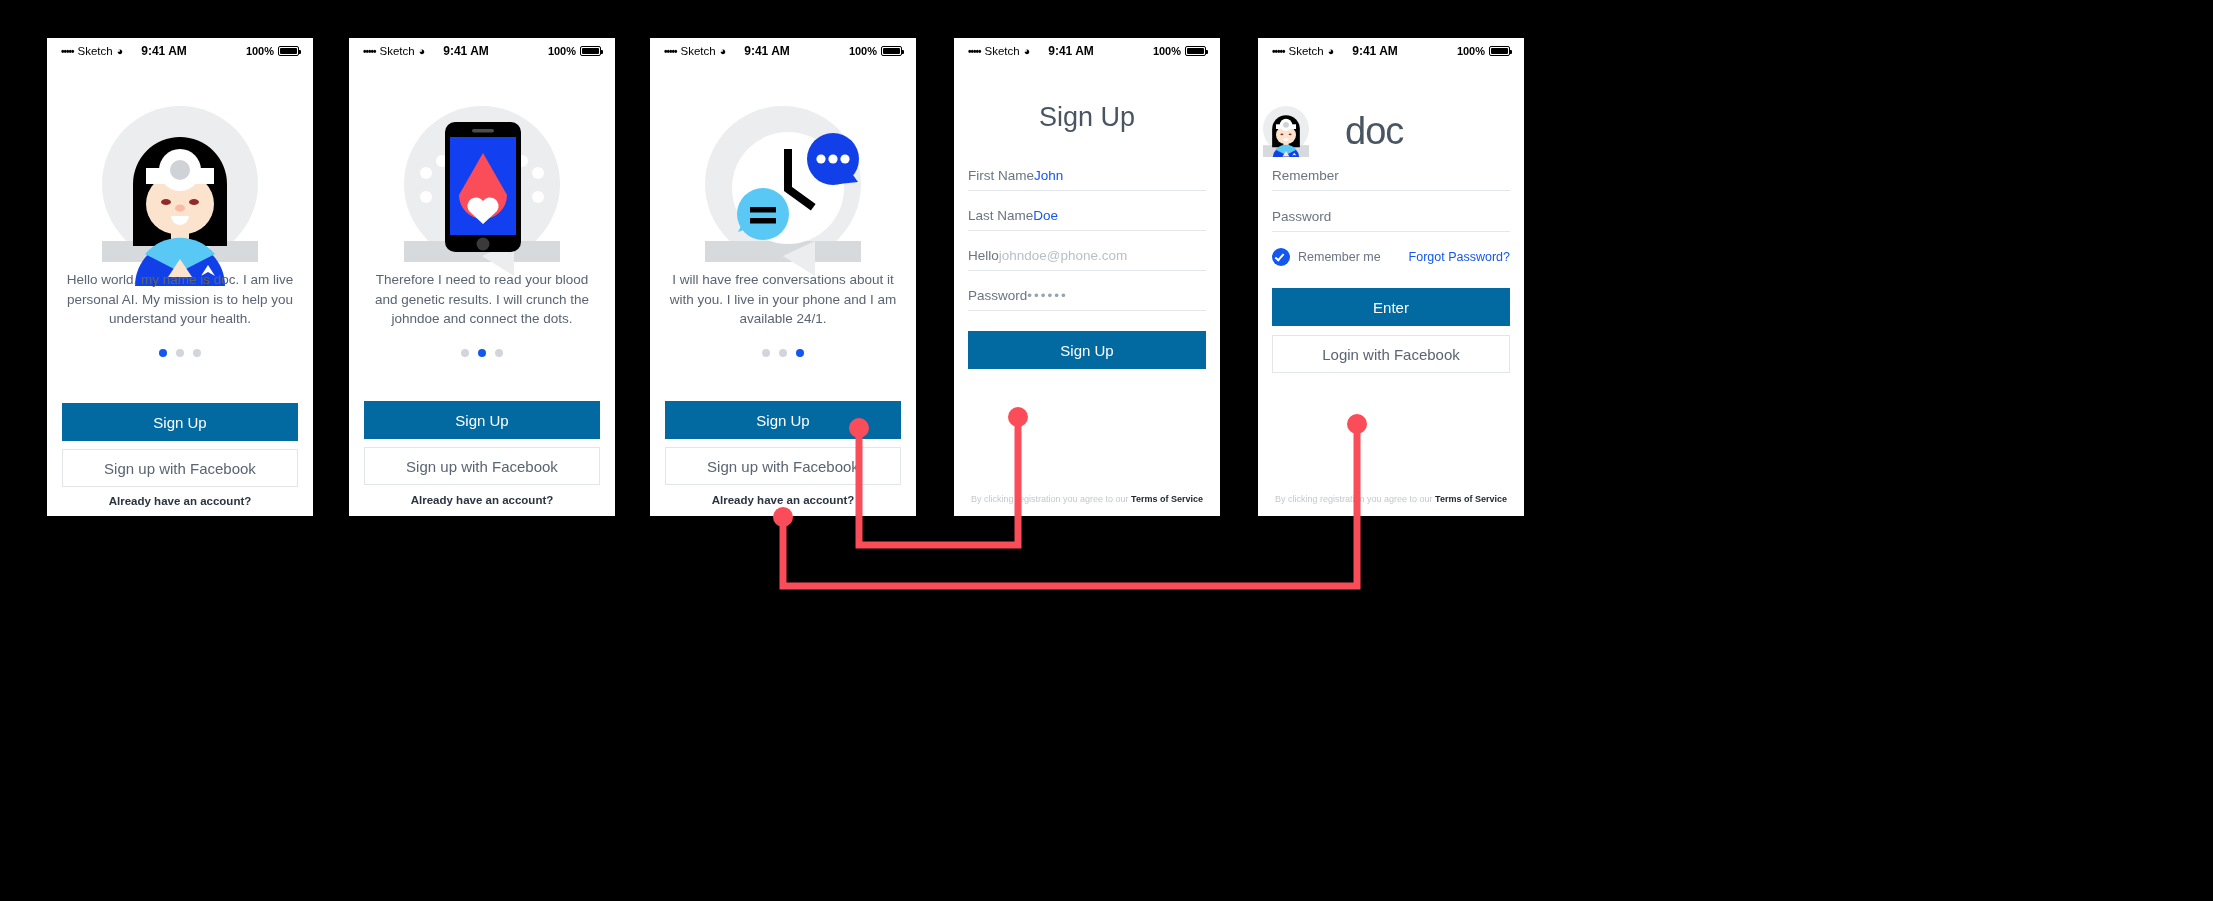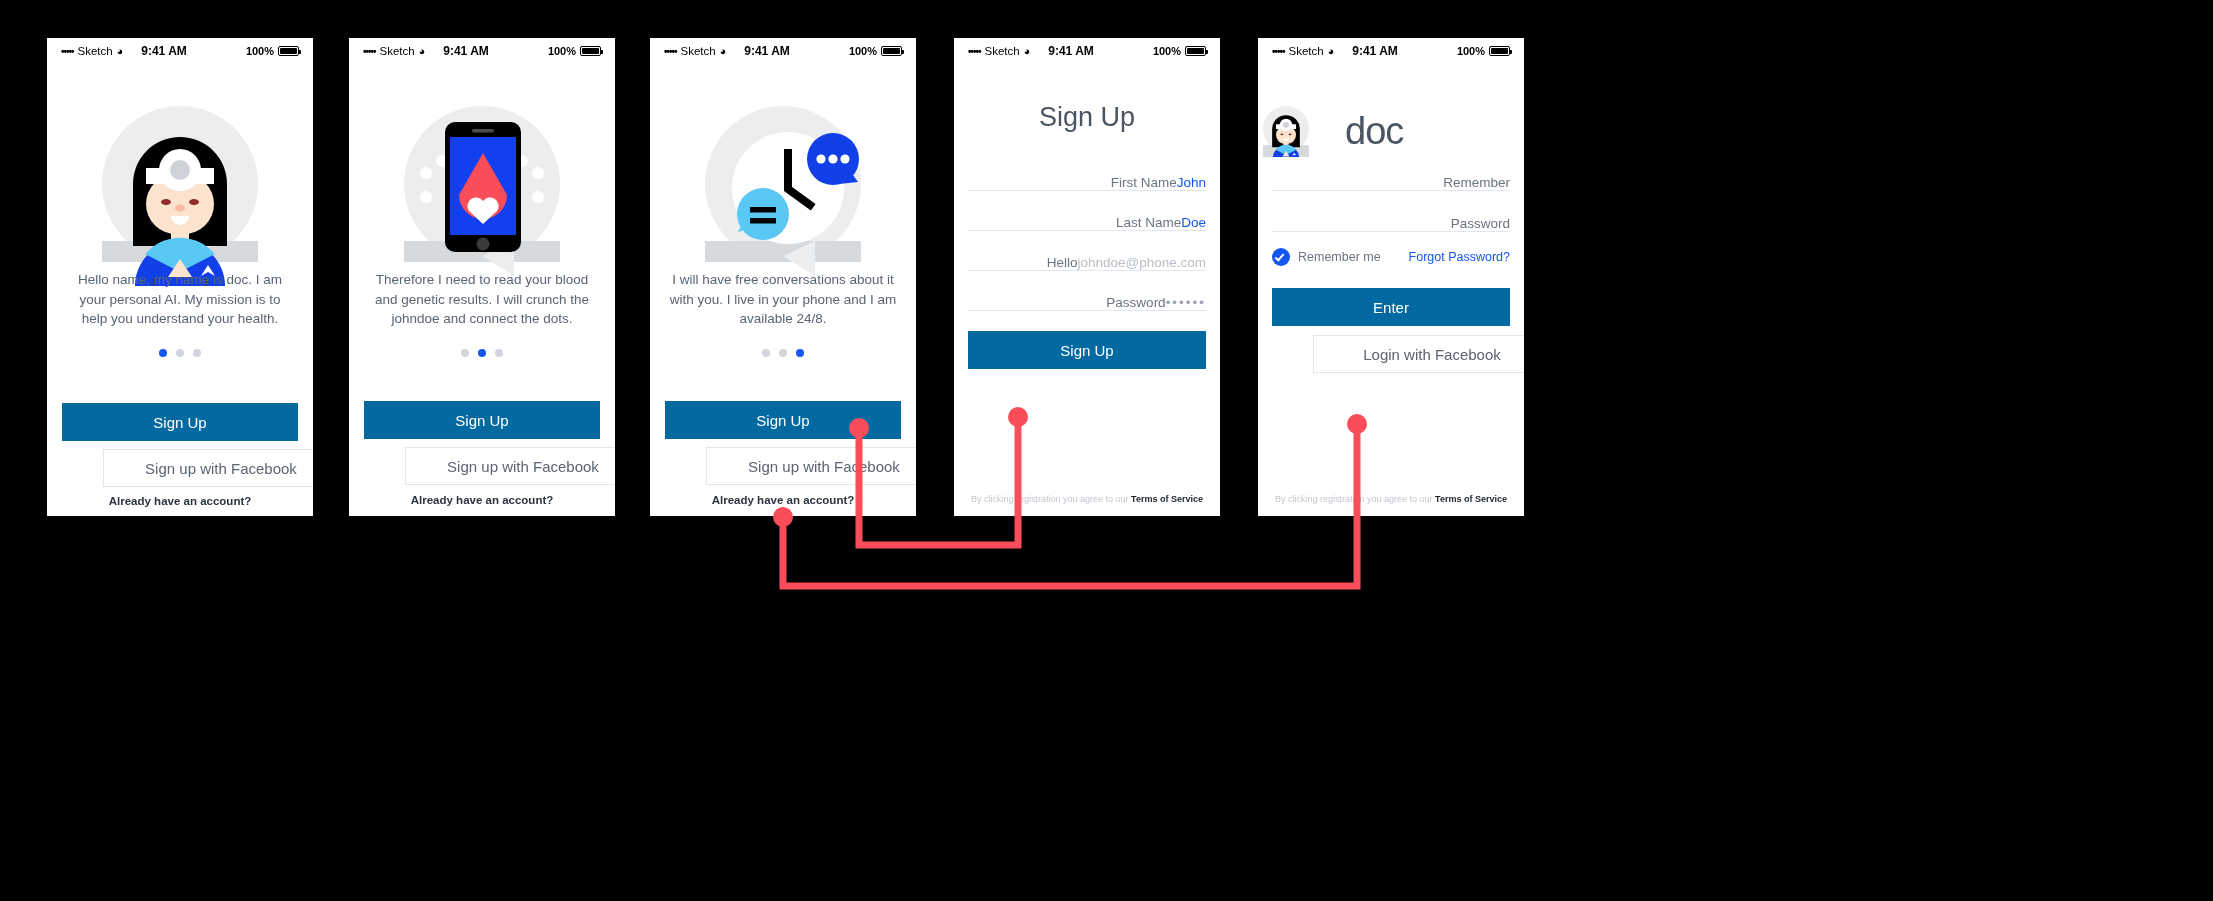--- a/index.html
+++ b/index.html
@@ -20,27 +20,27 @@
   .batt i{position:absolute;left:1px;top:1px;bottom:1px;right:1px;background:#000;border-radius:1px;display:block;}
 
   .illus{position:absolute;left:0;right:0;display:flex;align-items:center;justify-content:center;}
   .body-text{position:absolute;left:18px;right:18px;text-align:center;color:#5a6472;line-height:1.45;}
   .dots{position:absolute;left:0;right:0;display:flex;justify-content:center;gap:9px;}
   .dot{width:8px;height:8px;border-radius:50%;background:#d2d6dc;}
   .dot.on{background:#1357f0;}
   .btn-primary{position:absolute;background:#0369a1;color:#fff;display:flex;align-items:center;
                justify-content:center;font-size:15px;}
   .btn-outline{position:absolute;background:#fff;border:1px solid #e2e5e9;color:#5a6472;
-               display:flex;align-items:center;justify-content:center;font-size:15px;box-sizing:border-box;margin-left:41px;}
+               display:flex;align-items:center;justify-content:center;font-size:15px;box-sizing:border-box;}
   .alt-link{position:absolute;left:0;right:0;text-align:center;font-size:11.5px;font-weight:bold;color:#2b3440;}
 
   
   .form-title{position:absolute;left:0;right:0;text-align:center;font-size:27px;color:#4a5563;font-weight:normal;}
-  .field{position:absolute;display:flex;align-items:flex-end;justify-content:flex-end;
-         border-bottom:1px solid #e3e6ea;box-sizing:border-box;}
+  .field{position:absolute;display:flex;align-items:flex-end;justify-content:flex-start;
+         border-bottom:1px solid #e3e6ea;box-sizing:border-box;padding-bottom:7px;}
   .field .lbl{font-size:13.5px;color:#6b7480;}
   .field .val{font-size:13.5px;color:#1357f0;}
   .field .ph{font-size:13.5px;color:#b9bfc7;}
   .field .pw{font-size:13.5px;color:#9aa2ad;letter-spacing:2px;}
   .legal{position:absolute;left:8px;right:8px;text-align:center;font-size:9px;color:#c3c8ce;}
   .legal b{color:#1d242c;}
 
   .remember{position:absolute;display:flex;align-items:center;gap:8px;}
   .cbox{width:18px;height:18px;border-radius:50%;background:#1357f0;position:relative;flex:0 0 auto;}
   .cbox:after{content:"";position:absolute;left:5px;top:4px;width:5px;height:9px;border:2px solid #fff;
@@ -91,21 +91,21 @@
         <rect x="86" y="131" width="18" height="16" fill="#fbe3cd"></rect>
         <path d="M50 190 a45 45 0 0 1 90 0 z" fill="#1240e8"></path>
         <path d="M60 158 l35 18 l35 -18 a46 46 0 0 0 -70 0 z" fill="#5ac8f5"></path>
         <path d="M95 163 l-12 18 h24 z" fill="#fbe3cd"></path>
         <path d="M116 180 l7 -11 l7 11 l-7 -4 z" fill="#fff"></path>
         <rect x="68" y="182" width="2" height="10" fill="#2b3a6e"></rect>
         <rect x="120" y="182" width="2" height="10" fill="#2b3a6e"></rect>
       </svg>
     </div>
 
-    <div class="body-text" style="top:232px;font-size:13.5px;">Hello name, my name is doc. I am your personal AI. My mission is to help you understand your health.</div>
+    <div class="body-text" style="top:232px;font-size:13.5px;">Hello world, my name is doc. I am live personal AI. My mission is to help you understand your health.</div>
 
     <div class="dots" style="top:311px;">
       <span class="dot on"></span>
       <span class="dot"></span>
       <span class="dot"></span>
     </div>
 
     <div class="btn-primary" style="left:15px;top:365px;width:236px;height:38px;">Sign Up</div>
     <div class="btn-outline" style="left:15px;top:411px;width:236px;height:38px;">Sign up with Facebook</div>
     <div class="alt-link" style="top:457px;">Already have an account?</div>
@@ -188,21 +188,21 @@
         <rect x="62" y="111" width="26" height="5.5" fill="#000"></rect>
         <rect x="62" y="122" width="26" height="5.5" fill="#000"></rect>
         <path d="M160 72 l10 14 l-19 2 z" fill="#1240e8"></path>
         <circle cx="145" cy="63" r="26" fill="#1240e8"></circle>
         <circle cx="133" cy="63" r="4.6" fill="#fff"></circle>
         <circle cx="145" cy="63" r="4.6" fill="#fff"></circle>
         <circle cx="157" cy="63" r="4.6" fill="#fff"></circle>
       </svg>
     </div>
 
-    <div class="body-text" style="top:232px;font-size:13.5px;">I will have  free conversations about it with you. I live in your phone and I am available 24/8.</div>
+    <div class="body-text" style="top:232px;font-size:13.5px;">I will have  free conversations about it with you. I live in your phone and I am available 24/1.</div>
 
     <div class="dots" style="top:311px;">
       <span class="dot"></span>
       <span class="dot"></span>
       <span class="dot on"></span>
     </div>
 
     <div class="btn-primary" style="left:15px;top:363px;width:236px;height:38px;">Sign Up</div>
     <div class="btn-outline" style="left:15px;top:409px;width:236px;height:38px;">Sign up with Facebook</div>
     <div class="alt-link" style="top:456px;">Already have an account?</div>

